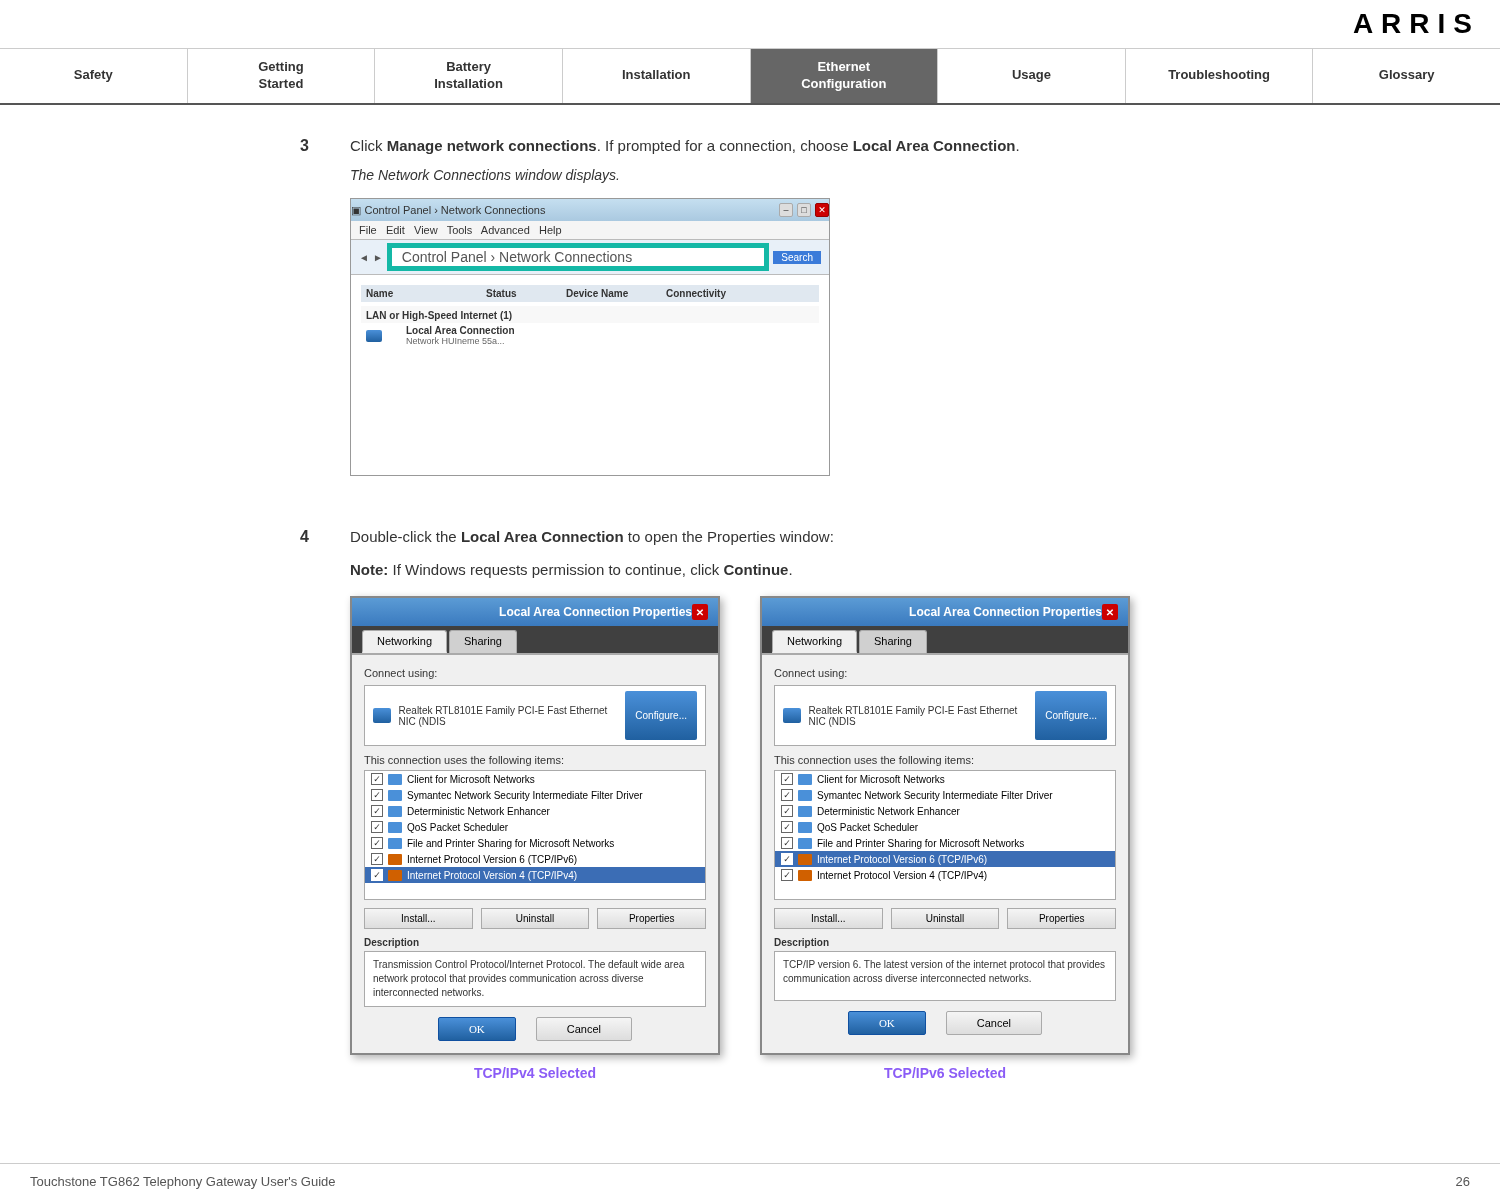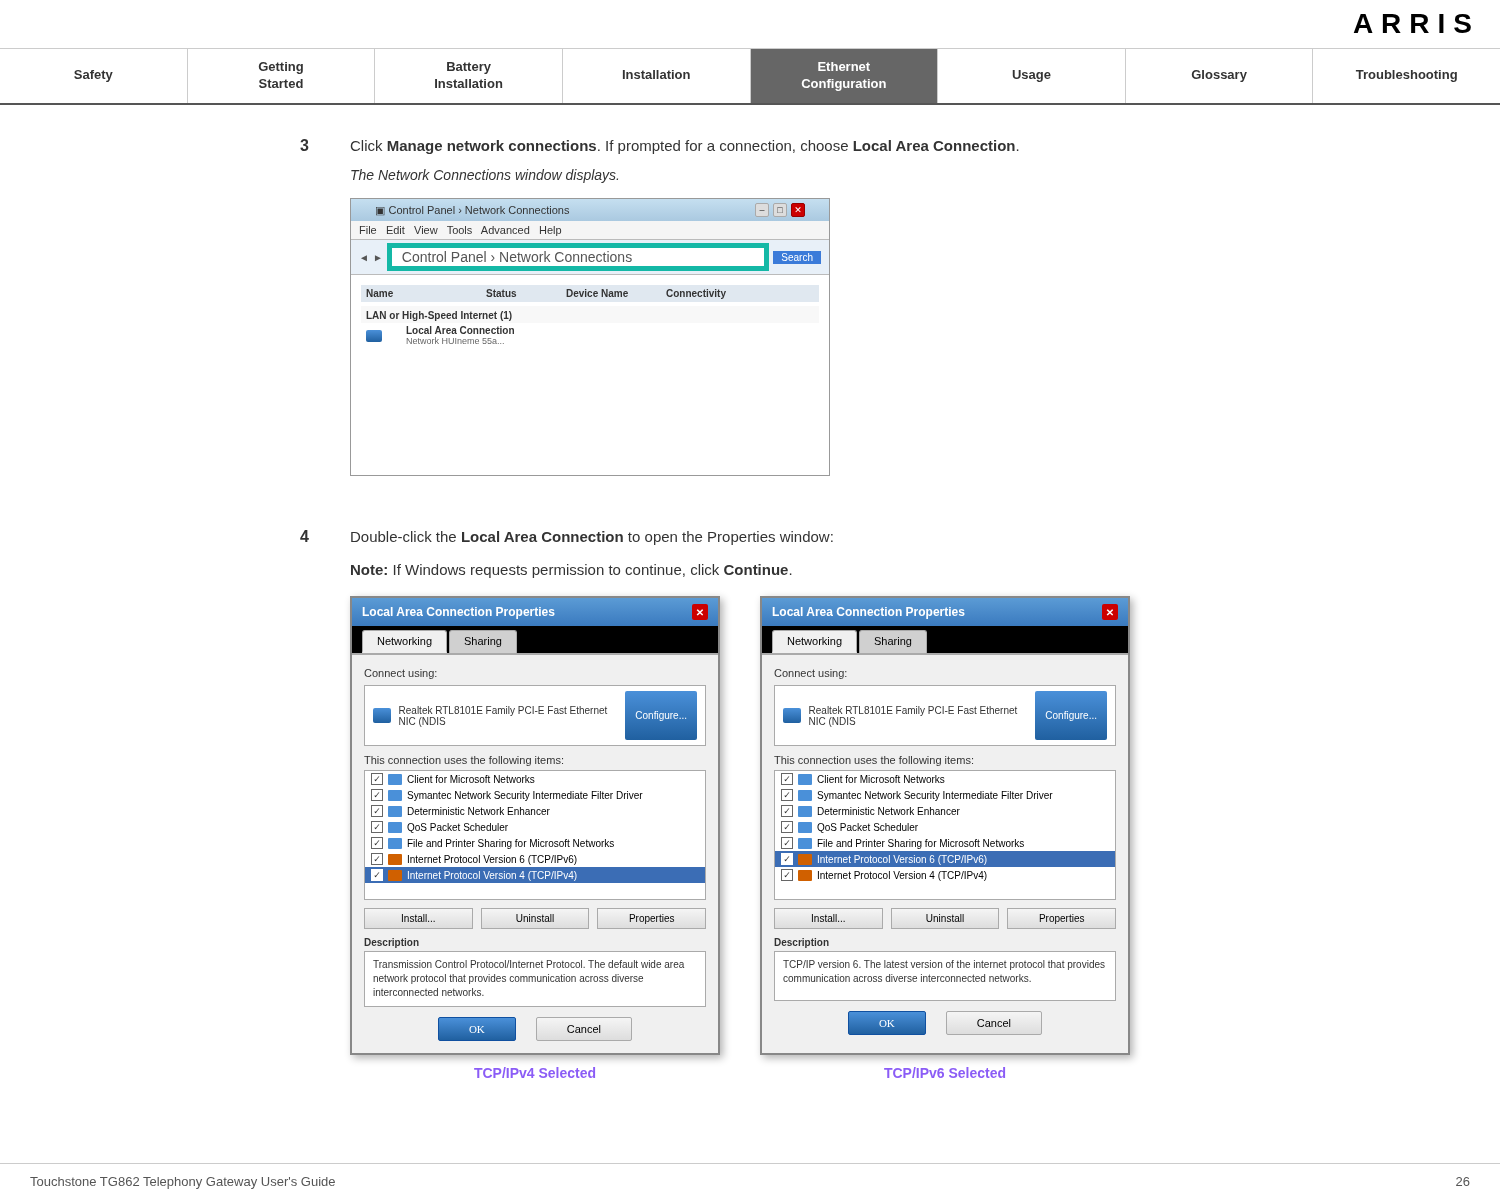--- a/index.html
+++ b/index.html
@@ -92,21 +92,21 @@
 
     
     .screenshot-container {
       border: 1px solid #999;
       background: #f0f0f0;
       margin-bottom: 20px;
       max-width: 480px;
     }
     .screenshot-titlebar {
       background: linear-gradient(to bottom, #c5dff0, #aac9e0);
-      padding: 4px 24px;
+      padding: 4px 0;
       display: flex;
       align-items: center;
       justify-content: space-between;
       font-size: 11px;
       color: #333;
       gap: 16px;
     }
     .titlebar-buttons {
       display: flex;
       gap: 4px;
@@ -191,40 +191,40 @@
       border: 2px solid #888;
       background: #f0f0f0;
       width: 370px;
       box-shadow: 3px 3px 8px rgba(0,0,0,0.3);
     }
     .dialog-titlebar {
       background: linear-gradient(to bottom, #5b9bd5, #3a7abf);
       padding: 6px 10px;
       display: flex;
       align-items: center;
-      justify-content: space-between;
+      justify-content: flex-end;
       color: #fff;
       font-size: 12px;
       font-weight: bold;
     }
     .dialog-close-btn {
       width: 16px;
       height: 16px;
       background: #c00;
       border-radius: 2px;
       display: flex;
       align-items: center;
       justify-content: center;
       color: #fff;
       font-size: 10px;
       cursor: pointer;
     }
     .dialog-tabs {
       display: flex;
-      background: #000000;
+      background: #404040;
       border-bottom: 2px solid #aaa;
       padding: 0 10px;
       gap: 2px;
       padding-top: 4px;
     }
     .dialog-tab {
       padding: 4px 14px;
       font-size: 11px;
       background: #d0d0d0;
       border: 1px solid #aaa;
@@ -420,22 +420,22 @@
   <div class="arris-logo">ARRIS</div>
 </div>
 
 <nav class="nav-bar">
   <div class="nav-item">Safety</div>
   <div class="nav-item">Getting<br>Started</div>
   <div class="nav-item">Battery<br>Installation</div>
   <div class="nav-item">Installation</div>
   <div class="nav-item active">Ethernet<br>Configuration</div>
   <div class="nav-item">Usage</div>
+  <div class="nav-item">Troubleshooting</div>
   <div class="nav-item">Glossary</div>
-  <div class="nav-item">Troubleshooting</div>
 </nav>
 
 <div class="main-content">
 
   <div class="step-block">
     <div class="step-number">3</div>
     <div class="step-content">
       <p class="step-text">
         Click <strong>Manage network connections</strong>. If prompted for a connection, choose <strong>Local Area Connection</strong>.
       </p>

